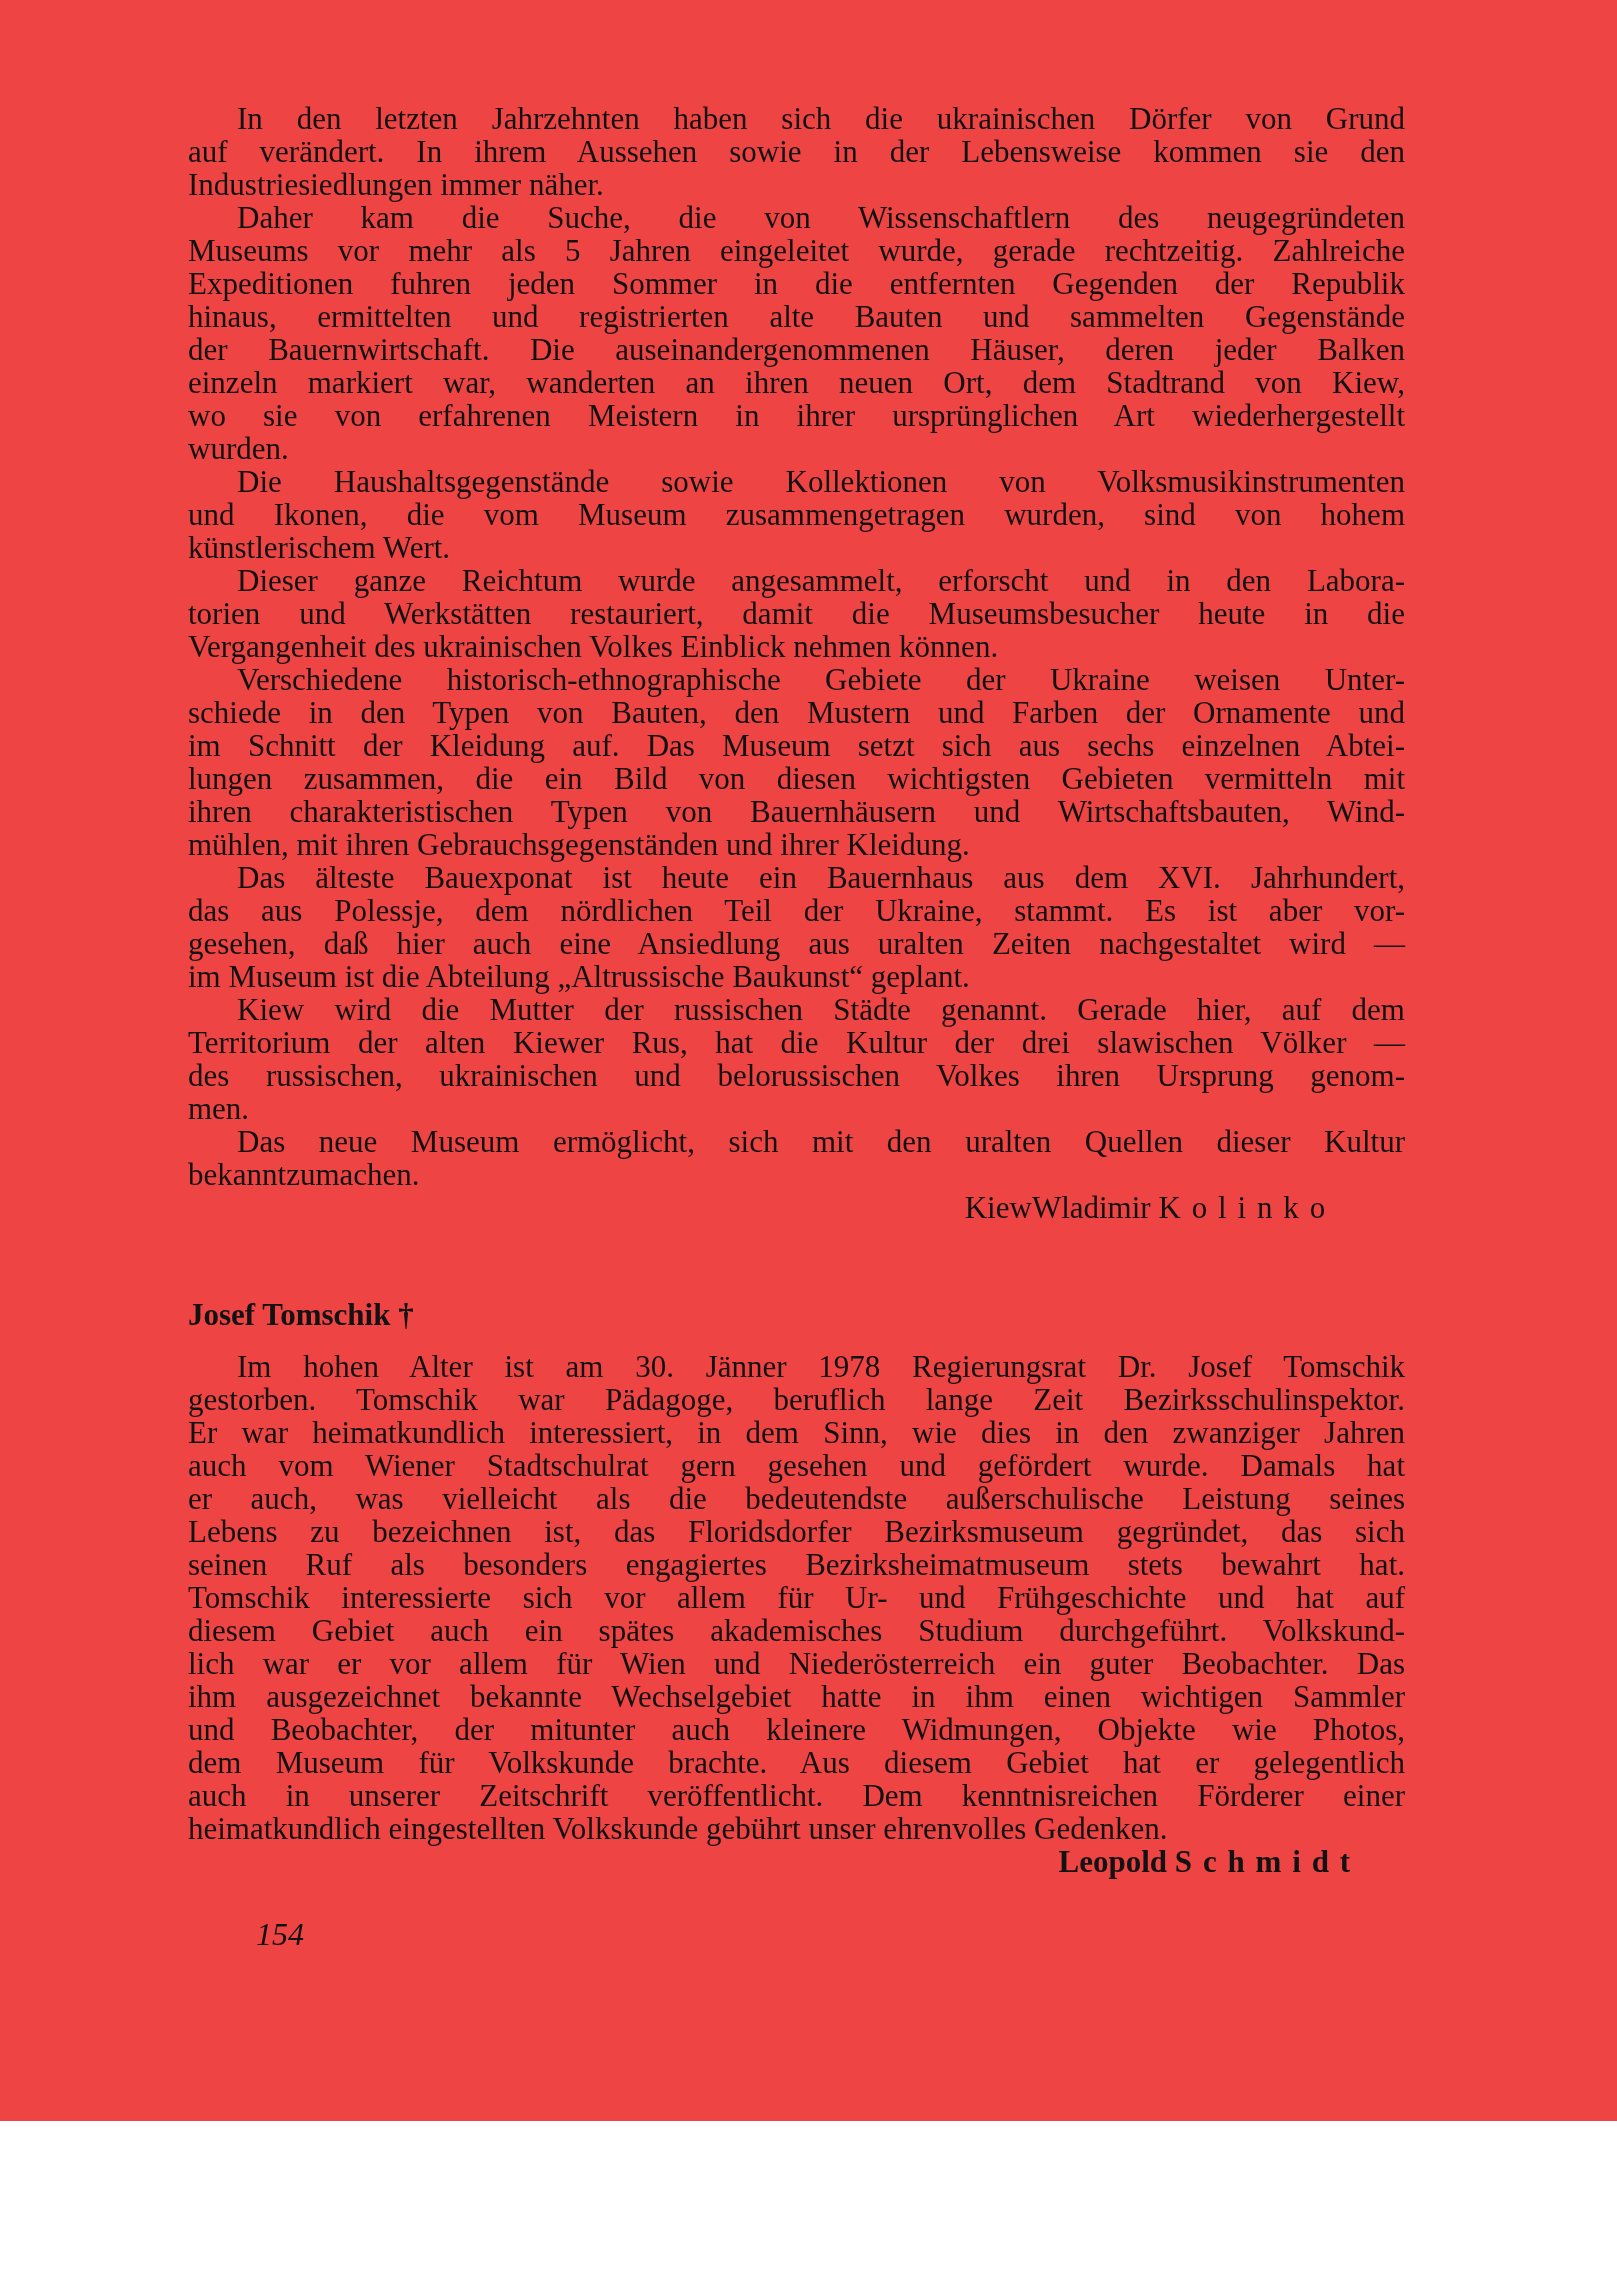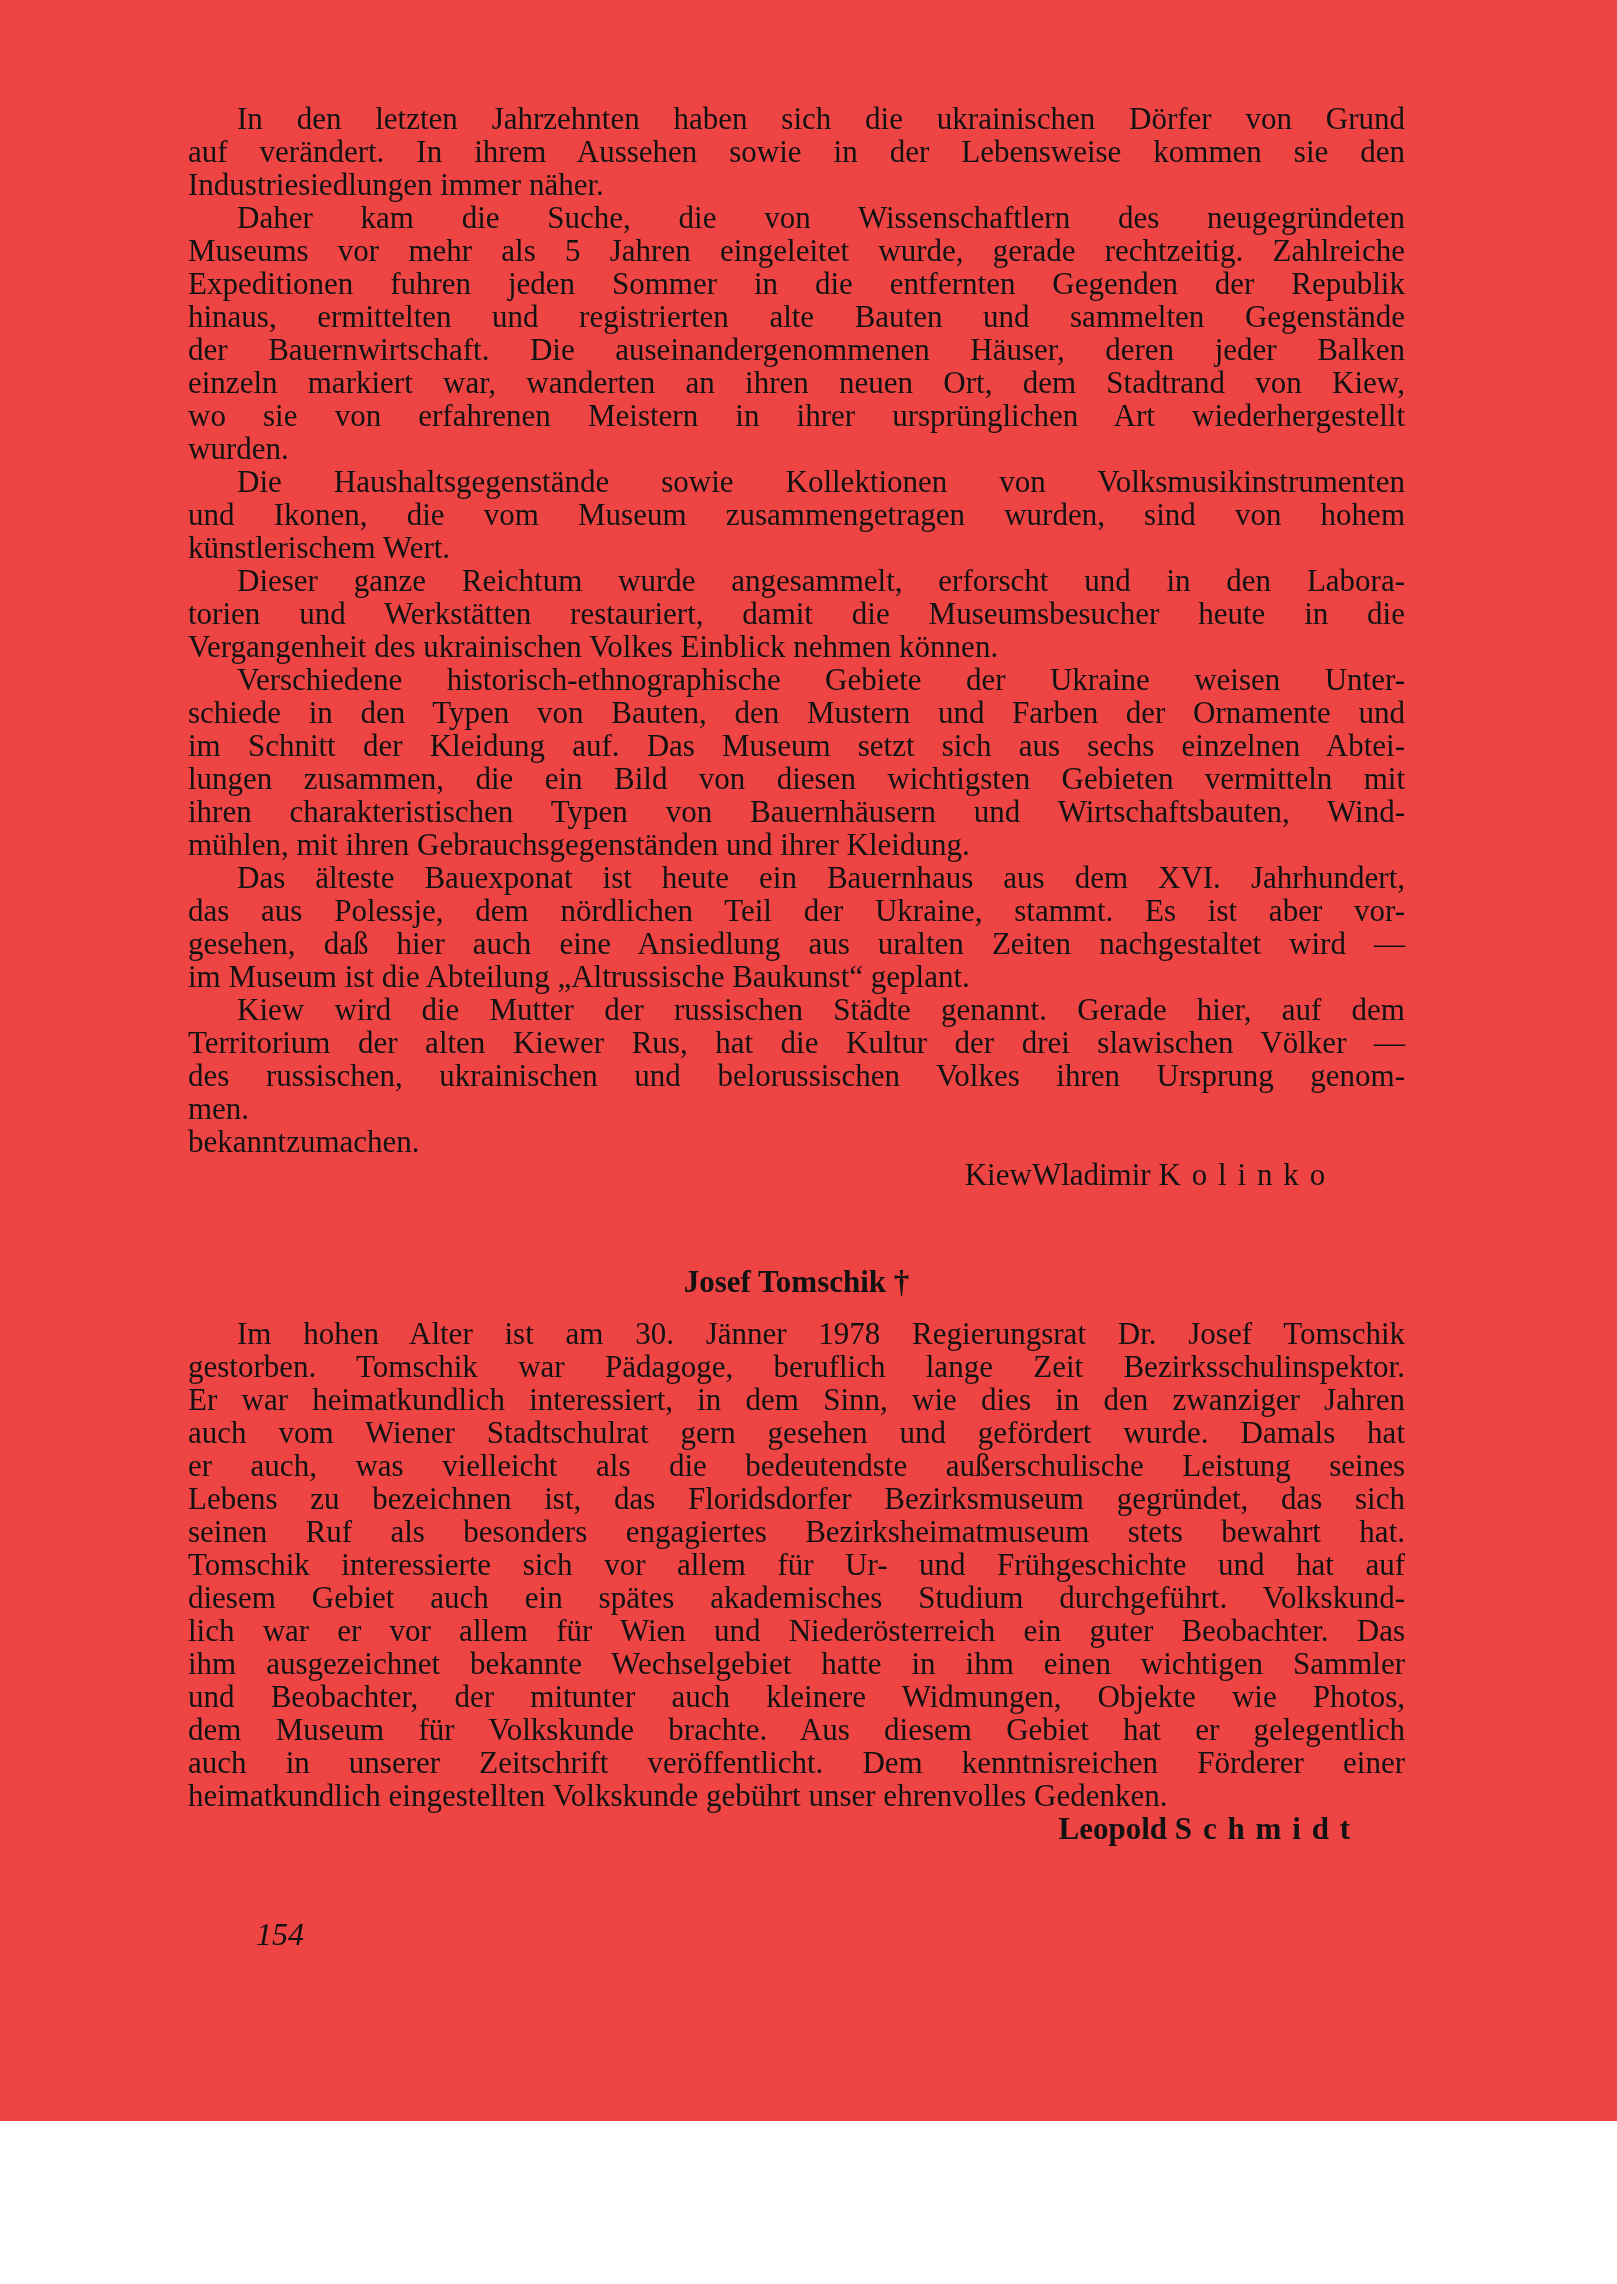--- a/index.html
+++ b/index.html
@@ -39,21 +39,21 @@
   .sigrow .place { padding-left: 50px; }
   .sigrow .author { padding-right: 69px; white-space: nowrap; }
   .sigrow.obit-sig { justify-content: flex-end; font-weight: bold; }
   .sigrow.obit-sig .author { padding-right: 44px; }
   .sperr { letter-spacing: 0.35em; margin-left: 0; }
   .heading {
     margin: 74px 0 0 0;
     font-size: 31px;
     line-height: 33px;
     font-weight: bold;
-    text-align: center;
+    text-align: left;
   }
   .obit { margin-top: 19.4px; }
   .pagenum {
     position: absolute;
     left: 256px; top: 1916px;
     font-size: 32px;
     line-height: 36px;
     color: #121212;
     font-style: italic;
   }
@@ -90,20 +90,21 @@
         <div class="line">ihren charakteristischen Typen von Bauernhäusern und Wirtschaftsbauten, Wind-</div>
         <div class="line last">mühlen, mit ihren Gebrauchsgegenständen und ihrer Kleidung.</div>
         <div class="line indent">Das älteste Bauexponat ist heute ein Bauernhaus aus dem XVI. Jahrhundert,</div>
         <div class="line">das aus Polessje, dem nördlichen Teil der Ukraine, stammt. Es ist aber vor-</div>
         <div class="line">gesehen, daß hier auch eine Ansiedlung aus uralten Zeiten nachgestaltet wird —</div>
         <div class="line last">im Museum ist die Abteilung „Altrussische Baukunst“ geplant.</div>
         <div class="line indent">Kiew wird die Mutter der russischen Städte genannt. Gerade hier, auf dem</div>
         <div class="line">Territorium der alten Kiewer Rus, hat die Kultur der drei slawischen Völker —</div>
         <div class="line">des russischen, ukrainischen und belorussischen Volkes ihren Ursprung genom-</div>
         <div class="line last">men.</div>
+        <div class="line indent">Das neue Museum ermöglicht, sich mit den uralten Quellen dieser Kultur</div>
         <div class="line last">bekanntzumachen.</div>
       </div>
 
     <div class="sigrow">
       <span class="place">Kiew</span>
       <span class="author">
         <span>Wladimir</span>
         <span class="sperr">Kolinko</span>
       </span>
     </div>

